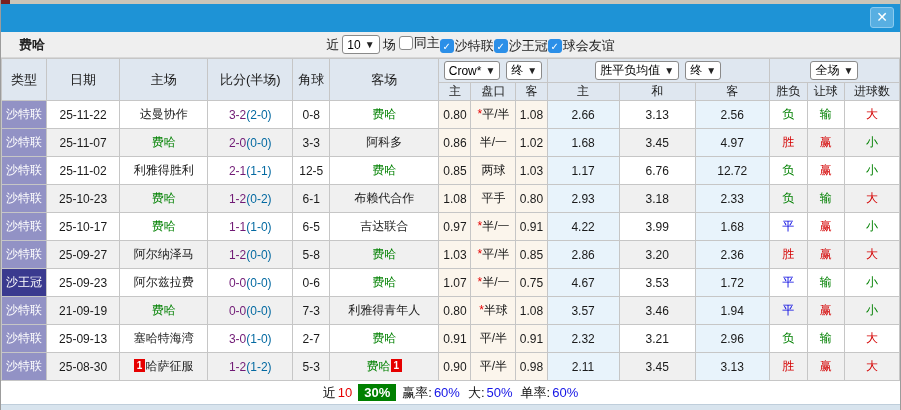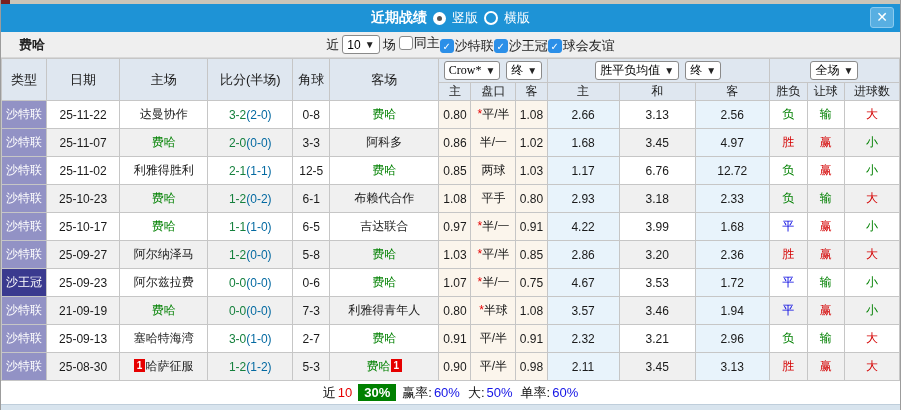--- a/index.html
+++ b/index.html
@@ -27,32 +27,32 @@
   .check-item { display:inline-flex; align-items:center; gap:1px; }
   .cbox { width:14px; height:14px; border-radius:3px; display:inline-flex; align-items:center; justify-content:center; font-size:10px; cursor:pointer; }
   .cbox.on { background:#2b8fe8; color:#fff; border:1px solid #2b8fe8; }
   .cbox.off { background:#fff; border:1px solid #8a8a8a; color:transparent; }
 
   table { border-collapse:collapse; table-layout:fixed; width:899px; font-size:12px; }
   th, td { border:1px solid #c6c6c6; text-align:center; overflow:hidden; white-space:nowrap; padding:0; }
   thead th { background:#dfe7f0; font-weight:normal; color:#1a1a1a; font-size:13px; }
   thead tr.grp th { height:24px; }
   thead tr.sub th { height:18px; font-size:12px; }
-  .grp-cell { vertical-align:middle;font-family:Liberation Serif, serif; }
+  .grp-cell { vertical-align:middle; }
   .selgroup { display:flex; justify-content:center; gap:6px; align-items:center; }
 
   tbody td { height:28px; color:#1a1a1a; }
   tbody tr:nth-child(even) td { background:#f0f0f0; }
   tbody tr:nth-child(odd) td { background:#fff; }
   tbody td.col-crow { background:#fbf5ec !important; }
   tbody td.col-blue { background:#e8f3fb !important; }
   td.lg-purple { background:#9292c5 !important; color:#fff; }
   td.lg-navy { background:#3a3a8f !important; color:#fff; }
   .t-green { color:#008000; }
-  .score { color:#15803d; }
+  .score { color:#701a75; }
   .half { color:#0369a1; }
   .ast { color:#e60000; }
   .badge1 { display:inline-block; background:#e60000; color:#fff; font-size:10px; line-height:13px; height:13px; padding:0 3px; font-weight:bold; vertical-align:1px; }
   .r-red { color:#d40000; } .r-blue { color:#0000e0; } .r-green { color:#008000; }
 
   .footer { height:23px; display:flex; align-items:center; justify-content:center; font-size:13px; color:#111; gap:2px; background:#fff; }
   .rate-badge { background:#008000; color:#fff; padding:1px 6px; font-weight:bold; margin:16px 4px; }
   .pct { color:#1414e6; }
   .red-num { color:#e60000; }
   .bottom-strip { height:7px; background:#d8e4ee; border-top:1px solid #bfcedb; }
@@ -60,27 +60,20 @@
 </head>
 <body>
 
 <div class="window">
 
   <div class="top-strip">
     <span class="corner-dot"></span>
   </div>
 
   <div class="titlebar">
-    <div class="title-group">
-      <span class="win-title">近期战绩</span>
-      <span class="radio sel"></span>
-      <span class="radio-label">竖版</span>
-      <span class="radio unsel"></span>
-      <span class="radio-label">横版</span>
-    </div>
     <div class="close-btn">✕</div>
   </div>
 
   <div class="filterbar">
     <span class="team-name">费哈</span>
     <div class="filter-controls">
       <span>近</span>
       <span class="sel-box">
           <span>10</span>
           <span class="chev">▼</span>

